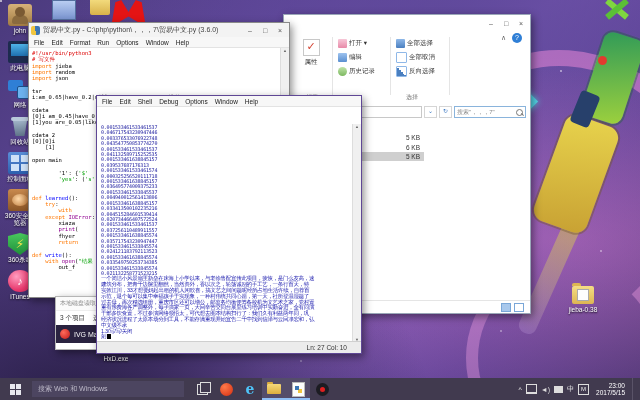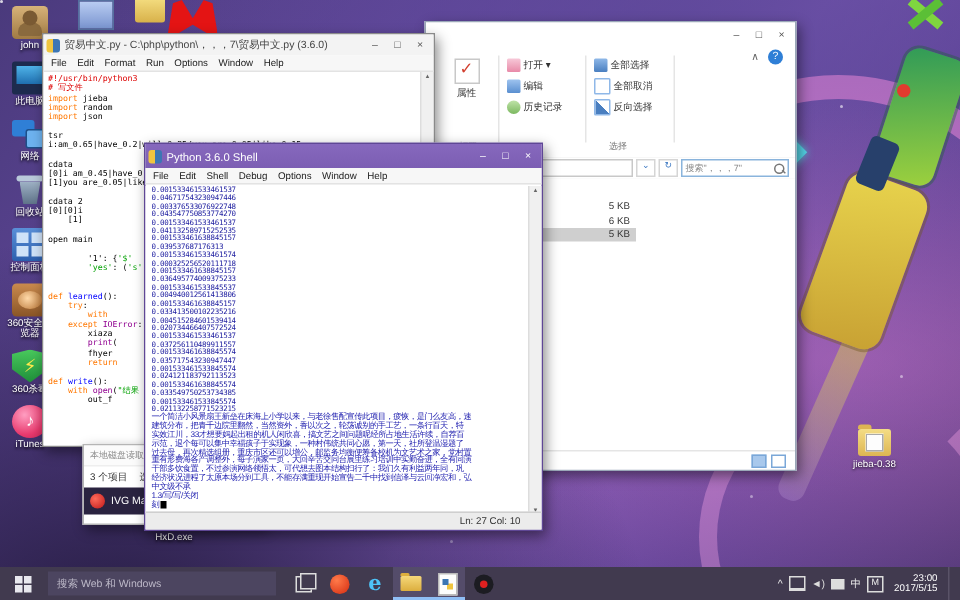--- a/index.html
+++ b/index.html
@@ -333,29 +333,20 @@
     <span>3 个项目</span>
     <span>选中 1 个项目</span>
   </div>
   <div class="mbanner">
     <div class="mbdot"></div>
     <span class="mbtext">IVG Make</span>
   </div>
 </div>
 
 <div id="shell" class="win">
-  <div class="tbar">
-    <span class="pyicon"></span>
-    <span class="ttl">Python 3.6.0 Shell</span>
-    <span class="wbtns">
-      <span class="wbtn">–</span>
-      <span class="wbtn">□</span>
-      <span class="wbtn">×</span>
-    </span>
-  </div>
   <div class="menubar" id="shell-menu">
       <span class="mitem">File</span>
       <span class="mitem">Edit</span>
       <span class="mitem">Shell</span>
       <span class="mitem">Debug</span>
       <span class="mitem">Options</span>
       <span class="mitem">Window</span>
       <span class="mitem">Help</span>
     </div>
   <div id="sbody">

